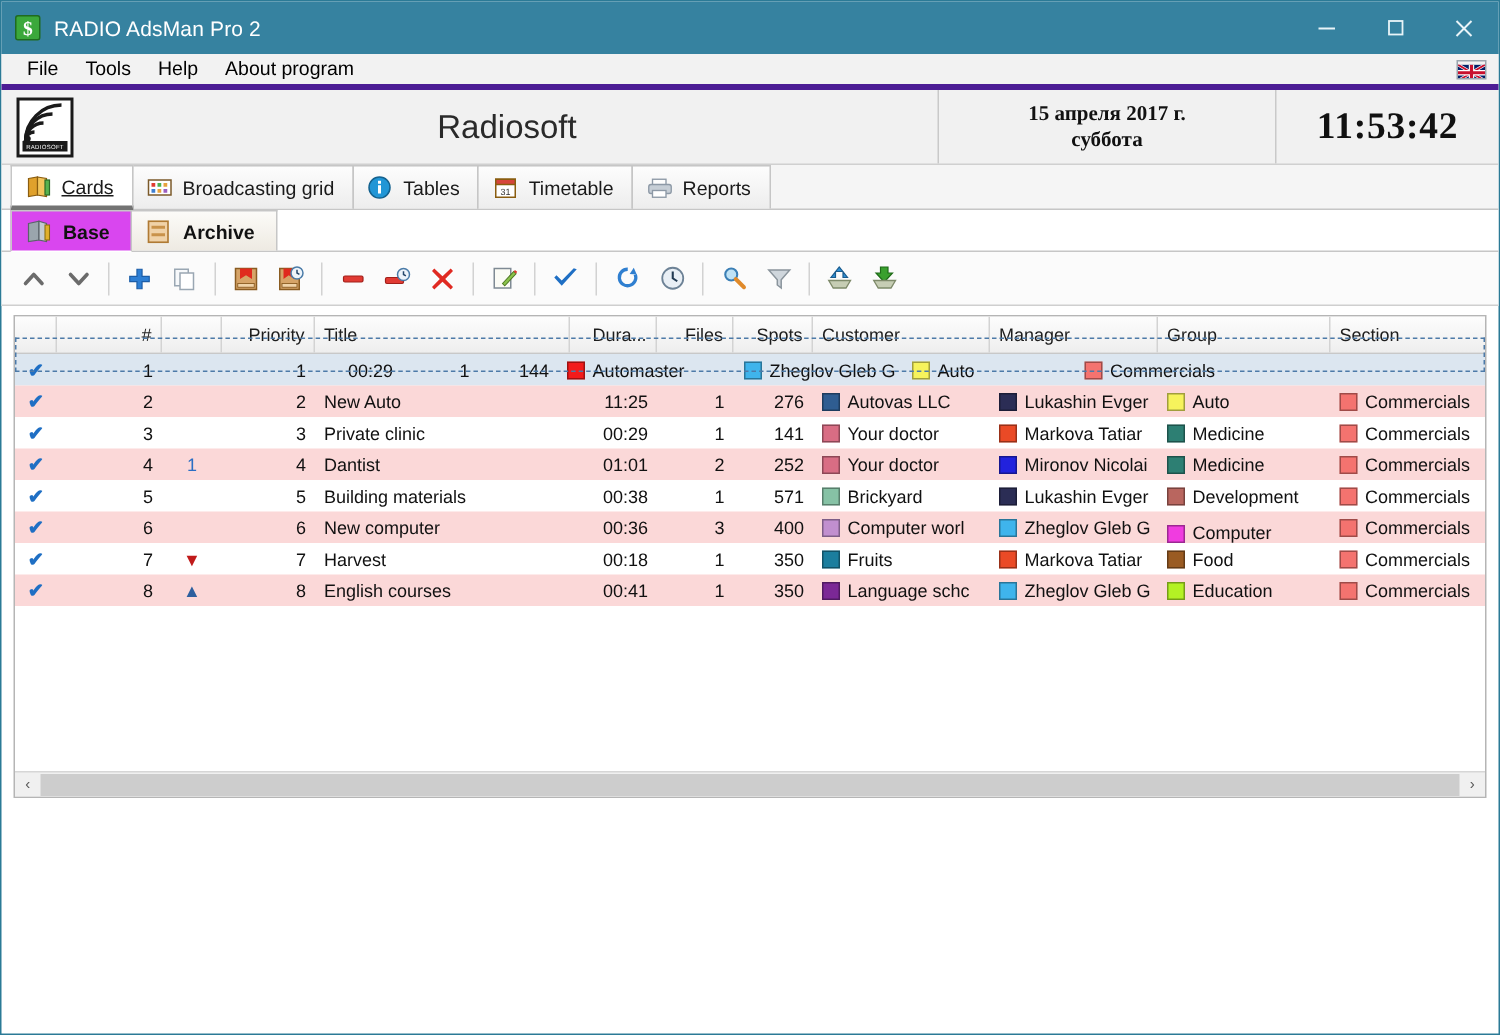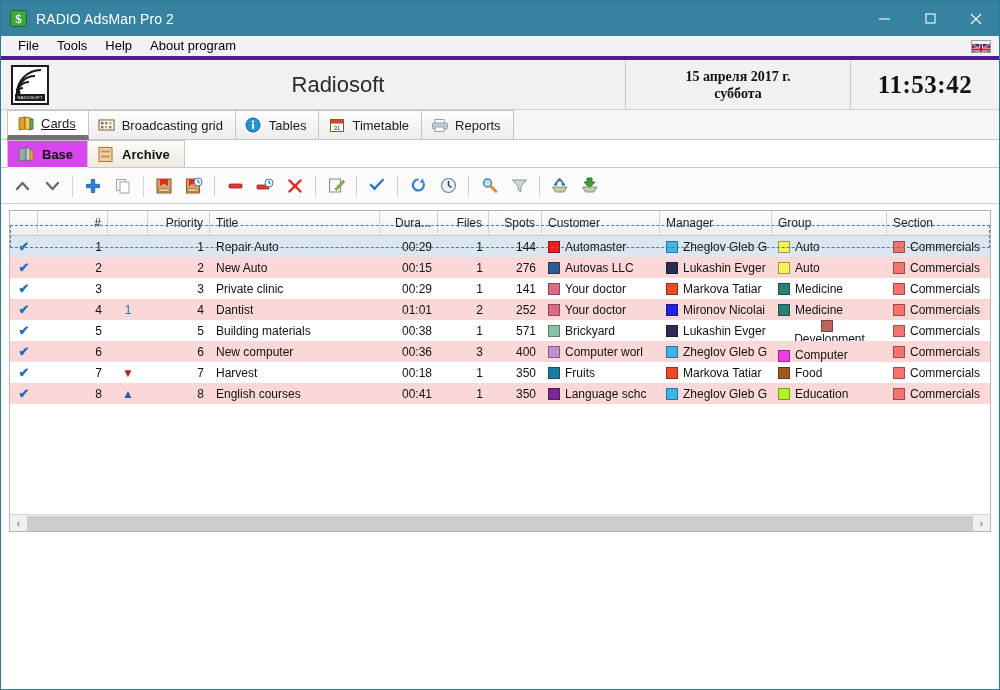--- a/index.html
+++ b/index.html
@@ -145,21 +145,21 @@
     padding: 0 12px 0 8px;
     font-size: 13px; color: #1a1a1a;
     border: 1px solid #c6c6c6;
     border-bottom: none;
     background: linear-gradient(#fdfdfd, #ededed);
     margin-right: -1px;
     position: relative;
   }
   .tab1.active {
     background: #ffffff;
-    border-bottom: 5px solid #737373;
+    border-bottom: 3px solid #737373;
     margin-bottom: -1px;
     height: 30px;
     z-index: 2;
     text-decoration: underline;
   }
   .tab1 .ticon { width: 19px; height: 17px; margin-right: 6px; flex: none;
                  display: flex; align-items: center; justify-content: center; }
 
   
   #tabs2 {
@@ -561,21 +561,20 @@
         <div class="hc" style="width: 110px;">Section</div>
       </div>
     <div id="gridbody">
         <div class="row sel">
           <div class="cell c" style="width: 28px;">
             <span class="ck">✔</span>
           </div>
           <div class="cell r" style="width: 70px;">1</div>
           <div class="cell c" style="width: 40px;"></div>
           <div class="cell r" style="width: 62px;">1</div>
-          <div class="cell" style="width: 170px;">Repair Auto</div>
           <div class="cell r" style="width: 58px;">00:29</div>
           <div class="cell r" style="width: 51px;">1</div>
           <div class="cell r" style="width: 53px;">144</div>
           <div class="cell" style="width: 118px;">
             <span class="swatch" style="background: rgb(242, 27, 27);"></span>
             <span>Automaster</span>
           </div>
           <div class="cell" style="width: 112px;">
             <span class="swatch" style="background: rgb(63, 180, 236);"></span>
             <span>Zheglov Gleb G</span>
@@ -590,21 +589,21 @@
           </div>
         </div>
         <div class="row odd">
           <div class="cell c" style="width: 28px;">
             <span class="ck">✔</span>
           </div>
           <div class="cell r" style="width: 70px;">2</div>
           <div class="cell c" style="width: 40px;"></div>
           <div class="cell r" style="width: 62px;">2</div>
           <div class="cell" style="width: 170px;">New Auto</div>
-          <div class="cell r" style="width: 58px;">00:15</div>
+          <div class="cell r" style="width: 58px;">11:25</div>
           <div class="cell r" style="width: 51px;">1</div>
           <div class="cell r" style="width: 53px;">276</div>
           <div class="cell" style="width: 118px;">
             <span class="swatch" style="background: rgb(47, 93, 145);"></span>
             <span>Autovas LLC</span>
           </div>
           <div class="cell" style="width: 112px;">
             <span class="swatch" style="background: rgb(43, 45, 85);"></span>
             <span>Lukashin Evger</span>
           </div>
@@ -687,21 +686,21 @@
           <div class="cell r" style="width: 51px;">1</div>
           <div class="cell r" style="width: 53px;">571</div>
           <div class="cell" style="width: 118px;">
             <span class="swatch" style="background: rgb(134, 194, 165);"></span>
             <span>Brickyard</span>
           </div>
           <div class="cell" style="width: 112px;">
             <span class="swatch" style="background: rgb(43, 45, 85);"></span>
             <span>Lukashin Evger</span>
           </div>
-          <div class="cell" style="width: 115px; flex-direction: column;">
+          <div class="cell" style="width: 115px;">
             <span class="swatch" style="background: rgb(185, 102, 95);"></span>
             <span>Development</span>
           </div>
           <div class="cell" style="width: 110px;">
             <span class="swatch" style="background: rgb(244, 115, 111);"></span>
             <span>Commercials</span>
           </div>
         </div>
         <div class="row odd">
           <div class="cell c" style="width: 28px;">

